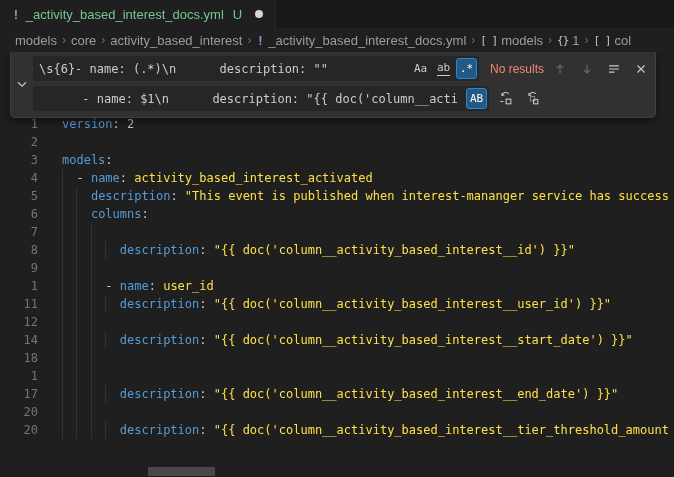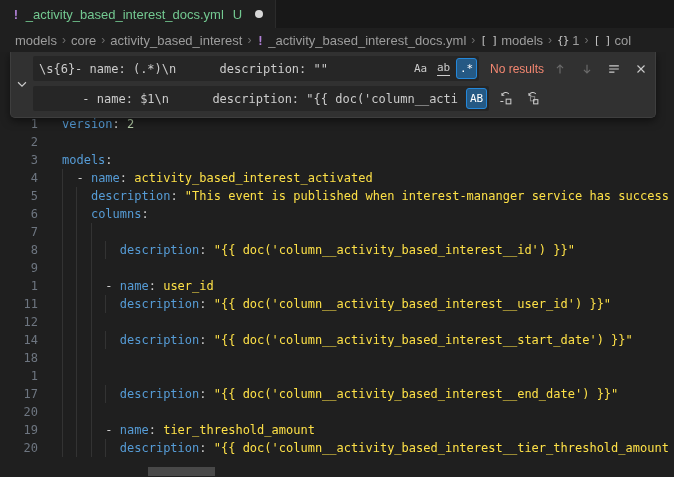--- a/index.html
+++ b/index.html
@@ -215,18 +215,17 @@
       <div class="line"><div class="lnum">8</div><div class="lcode"><span class="guide" style="left: 0ch;"></span><span class="guide" style="left: 2ch;"></span><span class="guide" style="left: 4ch;"></span><span class="guide" style="left: 6ch;"></span><span class="txt"><span class="tp">        </span><span class="tk">description</span><span class="tp">: </span><span class="ts">"{{ doc('column__activity_based_interest__id') }}"</span></span></div></div>
       <div class="line"><div class="lnum">9</div><div class="lcode"><span class="guide" style="left: 0ch;"></span><span class="guide" style="left: 2ch;"></span><span class="guide" style="left: 4ch;"></span><span class="txt"></span></div></div>
       <div class="line"><div class="lnum">1</div><div class="lcode"><span class="guide" style="left: 0ch;"></span><span class="guide" style="left: 2ch;"></span><span class="guide" style="left: 4ch;"></span><span class="txt"><span class="tp">      - </span><span class="tk">name</span><span class="tp">: </span><span class="ts">user_id</span></span></div></div>
       <div class="line"><div class="lnum">11</div><div class="lcode"><span class="guide" style="left: 0ch;"></span><span class="guide" style="left: 2ch;"></span><span class="guide" style="left: 4ch;"></span><span class="guide" style="left: 6ch;"></span><span class="txt"><span class="tp">        </span><span class="tk">description</span><span class="tp">: </span><span class="ts">"{{ doc('column__activity_based_interest__user_id') }}"</span></span></div></div>
       <div class="line"><div class="lnum">12</div><div class="lcode"><span class="guide" style="left: 0ch;"></span><span class="guide" style="left: 2ch;"></span><span class="guide" style="left: 4ch;"></span><span class="txt"></span></div></div>
       <div class="line"><div class="lnum">14</div><div class="lcode"><span class="guide" style="left: 0ch;"></span><span class="guide" style="left: 2ch;"></span><span class="guide" style="left: 4ch;"></span><span class="guide" style="left: 6ch;"></span><span class="txt"><span class="tp">        </span><span class="tk">description</span><span class="tp">: </span><span class="ts">"{{ doc('column__activity_based_interest__start_date') }}"</span></span></div></div>
       <div class="line"><div class="lnum">18</div><div class="lcode"><span class="guide" style="left: 0ch;"></span><span class="guide" style="left: 2ch;"></span><span class="guide" style="left: 4ch;"></span><span class="txt"></span></div></div>
       <div class="line"><div class="lnum">1</div><div class="lcode"><span class="guide" style="left: 0ch;"></span><span class="guide" style="left: 2ch;"></span><span class="guide" style="left: 4ch;"></span></div></div>
       <div class="line"><div class="lnum">17</div><div class="lcode"><span class="guide" style="left: 0ch;"></span><span class="guide" style="left: 2ch;"></span><span class="guide" style="left: 4ch;"></span><span class="guide" style="left: 6ch;"></span><span class="txt"><span class="tp">        </span><span class="tk">description</span><span class="tp">: </span><span class="ts">"{{ doc('column__activity_based_interest__end_date') }}"</span></span></div></div>
       <div class="line"><div class="lnum">20</div><div class="lcode"><span class="guide" style="left: 0ch;"></span><span class="guide" style="left: 2ch;"></span><span class="guide" style="left: 4ch;"></span><span class="txt"></span></div></div>
-      <div class="line"><div class="lnum">19</div><div class="lcode"><span class="guide" style="left: 0ch;"></span><span class="guide" style="left: 2ch;"></span><span class="guide" style="left: 4ch;"></span><span class="txt"><span class="tp">      - </span><span class="tk">name</span><span class="tp">: </span><span class="ts">tier_threshold_amount</span></span></div></div>
       <div class="line"><div class="lnum">20</div><div class="lcode"><span class="guide" style="left: 0ch;"></span><span class="guide" style="left: 2ch;"></span><span class="guide" style="left: 4ch;"></span><span class="guide" style="left: 6ch;"></span><span class="txt"><span class="tp">        </span><span class="tk">description</span><span class="tp">: </span><span class="ts">"{{ doc('column__activity_based_interest__tier_threshold_amount</span></span></div></div>
     </div>
 
   <div class="hscroll-thumb"></div>
 </div>
 
 </body></html>

